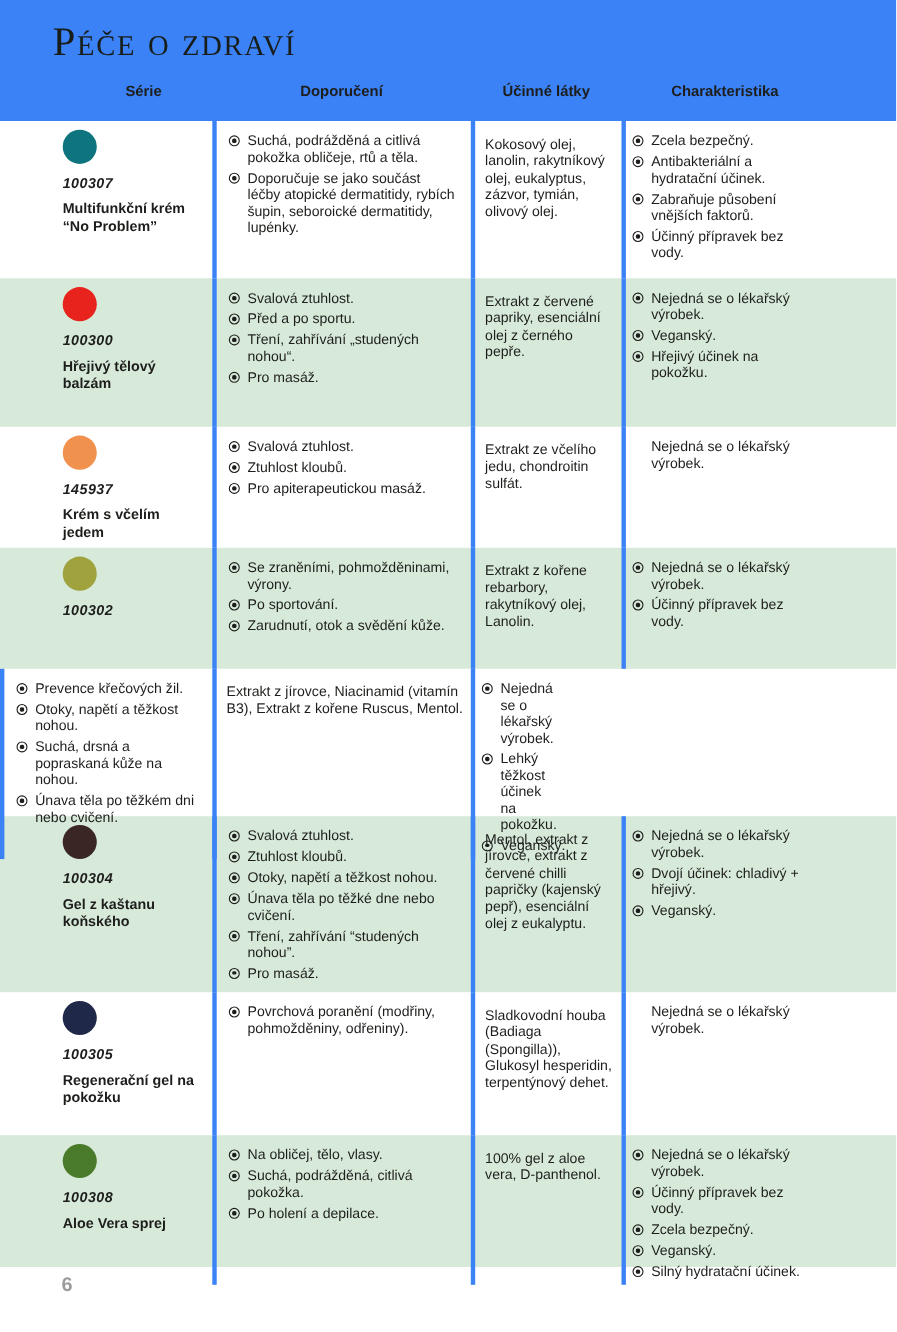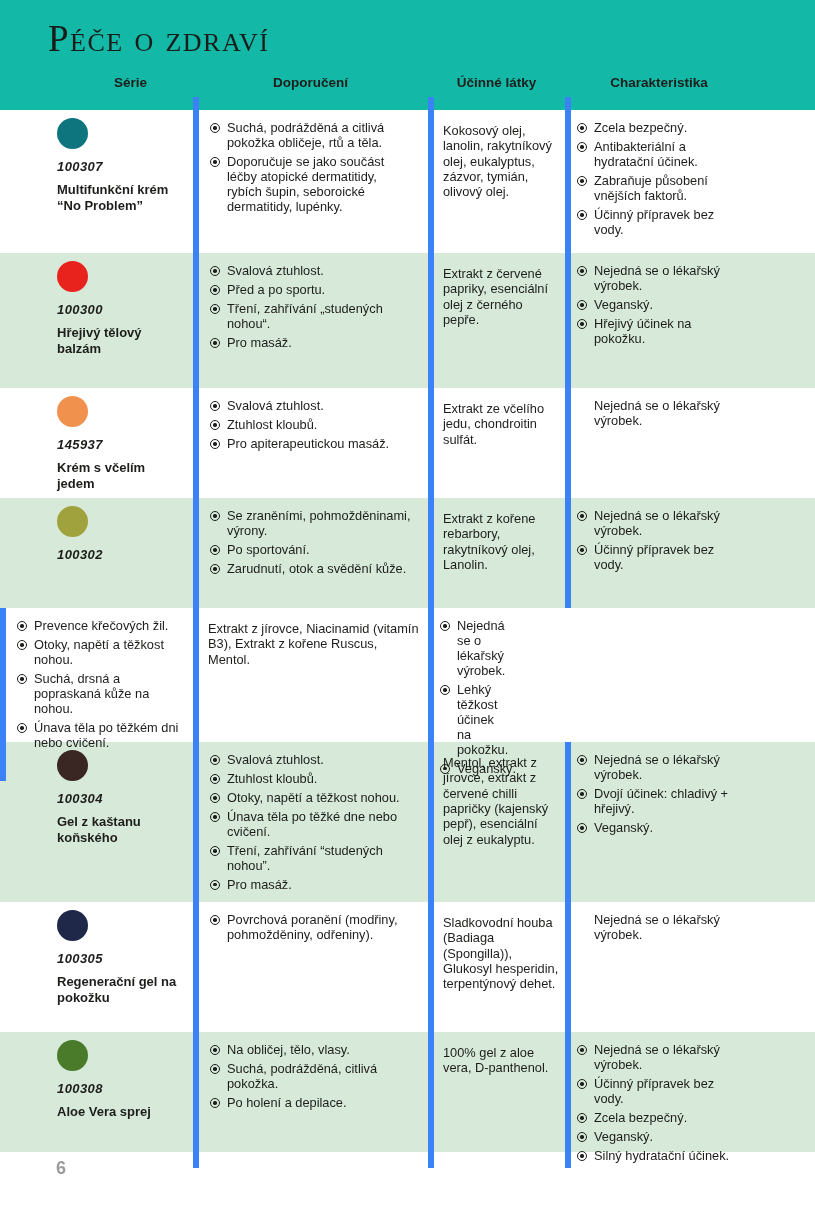--- a/index.html
+++ b/index.html
@@ -3,32 +3,32 @@
 <meta charset="utf-8">
 <style>
   * { margin:0; padding:0; box-sizing:border-box; }
   html,body { background:#ffffff; }
   .page {
     position:relative; width:815px; height:1211px; overflow:hidden;
     background:#ffffff; color:#1d1d1b;
     font-family:"Liberation Sans", sans-serif;
   }
   
-  .header { height:110px; background:#14b8a6; display:flex; flex-direction:column; }
+  .header { height:110px; background:#3b82f6; display:flex; flex-direction:column; }
   .title {
     font-family:"Liberation Serif", serif; font-variant:small-caps;
     font-size:37px; letter-spacing:1.5px; color:#181d1a; font-weight:500;
     padding:20px 0 0 48px; flex:1; line-height:1;
   }
   .heads { display:grid; grid-template-columns:193px 235px 137px 250px; height:22px; }
   .heads div { font-weight:bold; font-size:13.5px; text-align:center; }
   .head-1 { padding-left:68px; }
   .head-4 { padding-right:62px; }
   .stubs { display:grid; grid-template-columns:193px 235px 137px 250px; height:13px; }
-  .vline { border-left:6px solid #3b82f6; }
+  .vline { border-left:4px solid #3b82f6; }
   
   .row { display:grid; grid-template-columns:193px 235px 137px 250px; }
   .row.tint { background:#d7ead9; }
   .r1{height:143px}.r2{height:135px}.r3{height:110px}.r4{height:110px}
   .r5{height:134px}.r6{height:160px}.r7{height:130px}.r8{height:120px}
   .c1 { padding:8px 8px 0 57px; }
   .c2 { padding:11px 14px 0 11px; }
   .c3 { padding:13px 6px 0 9px; font-size:12.8px; line-height:1.2; }
   .c4 { padding:11px 78px 0 6px; }
   .dot { width:31px; height:31px; border-radius:50%; }

